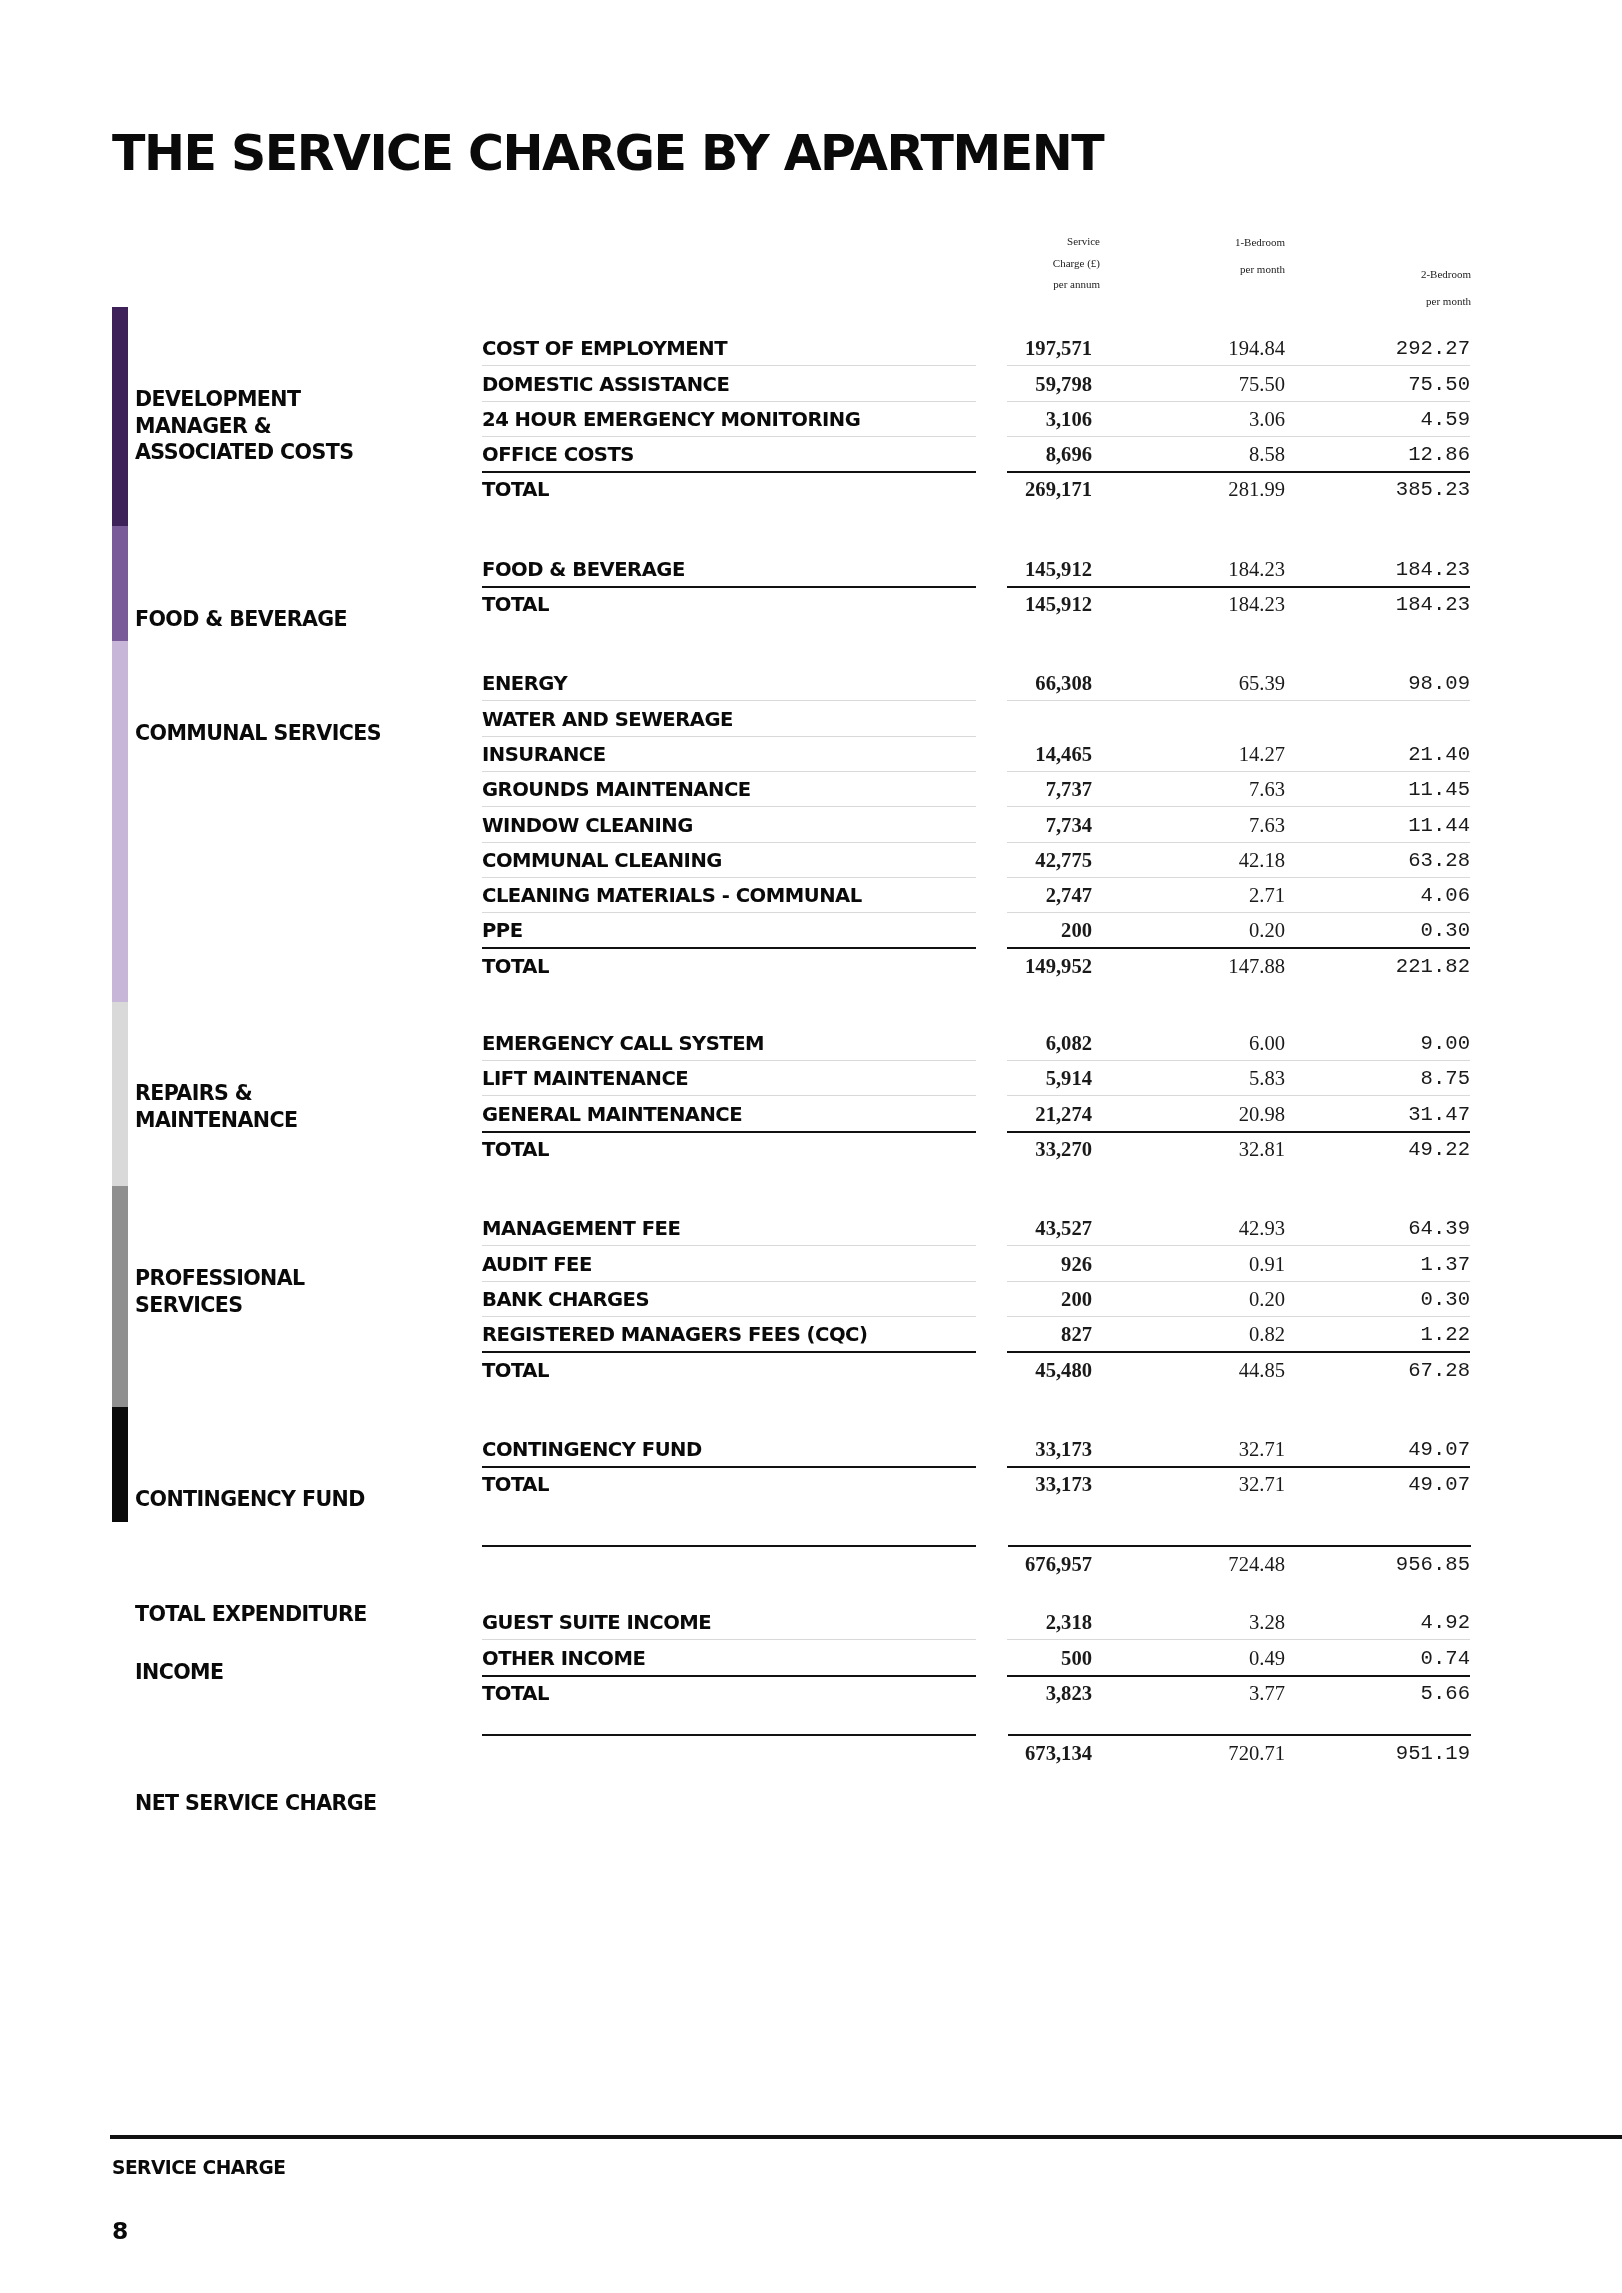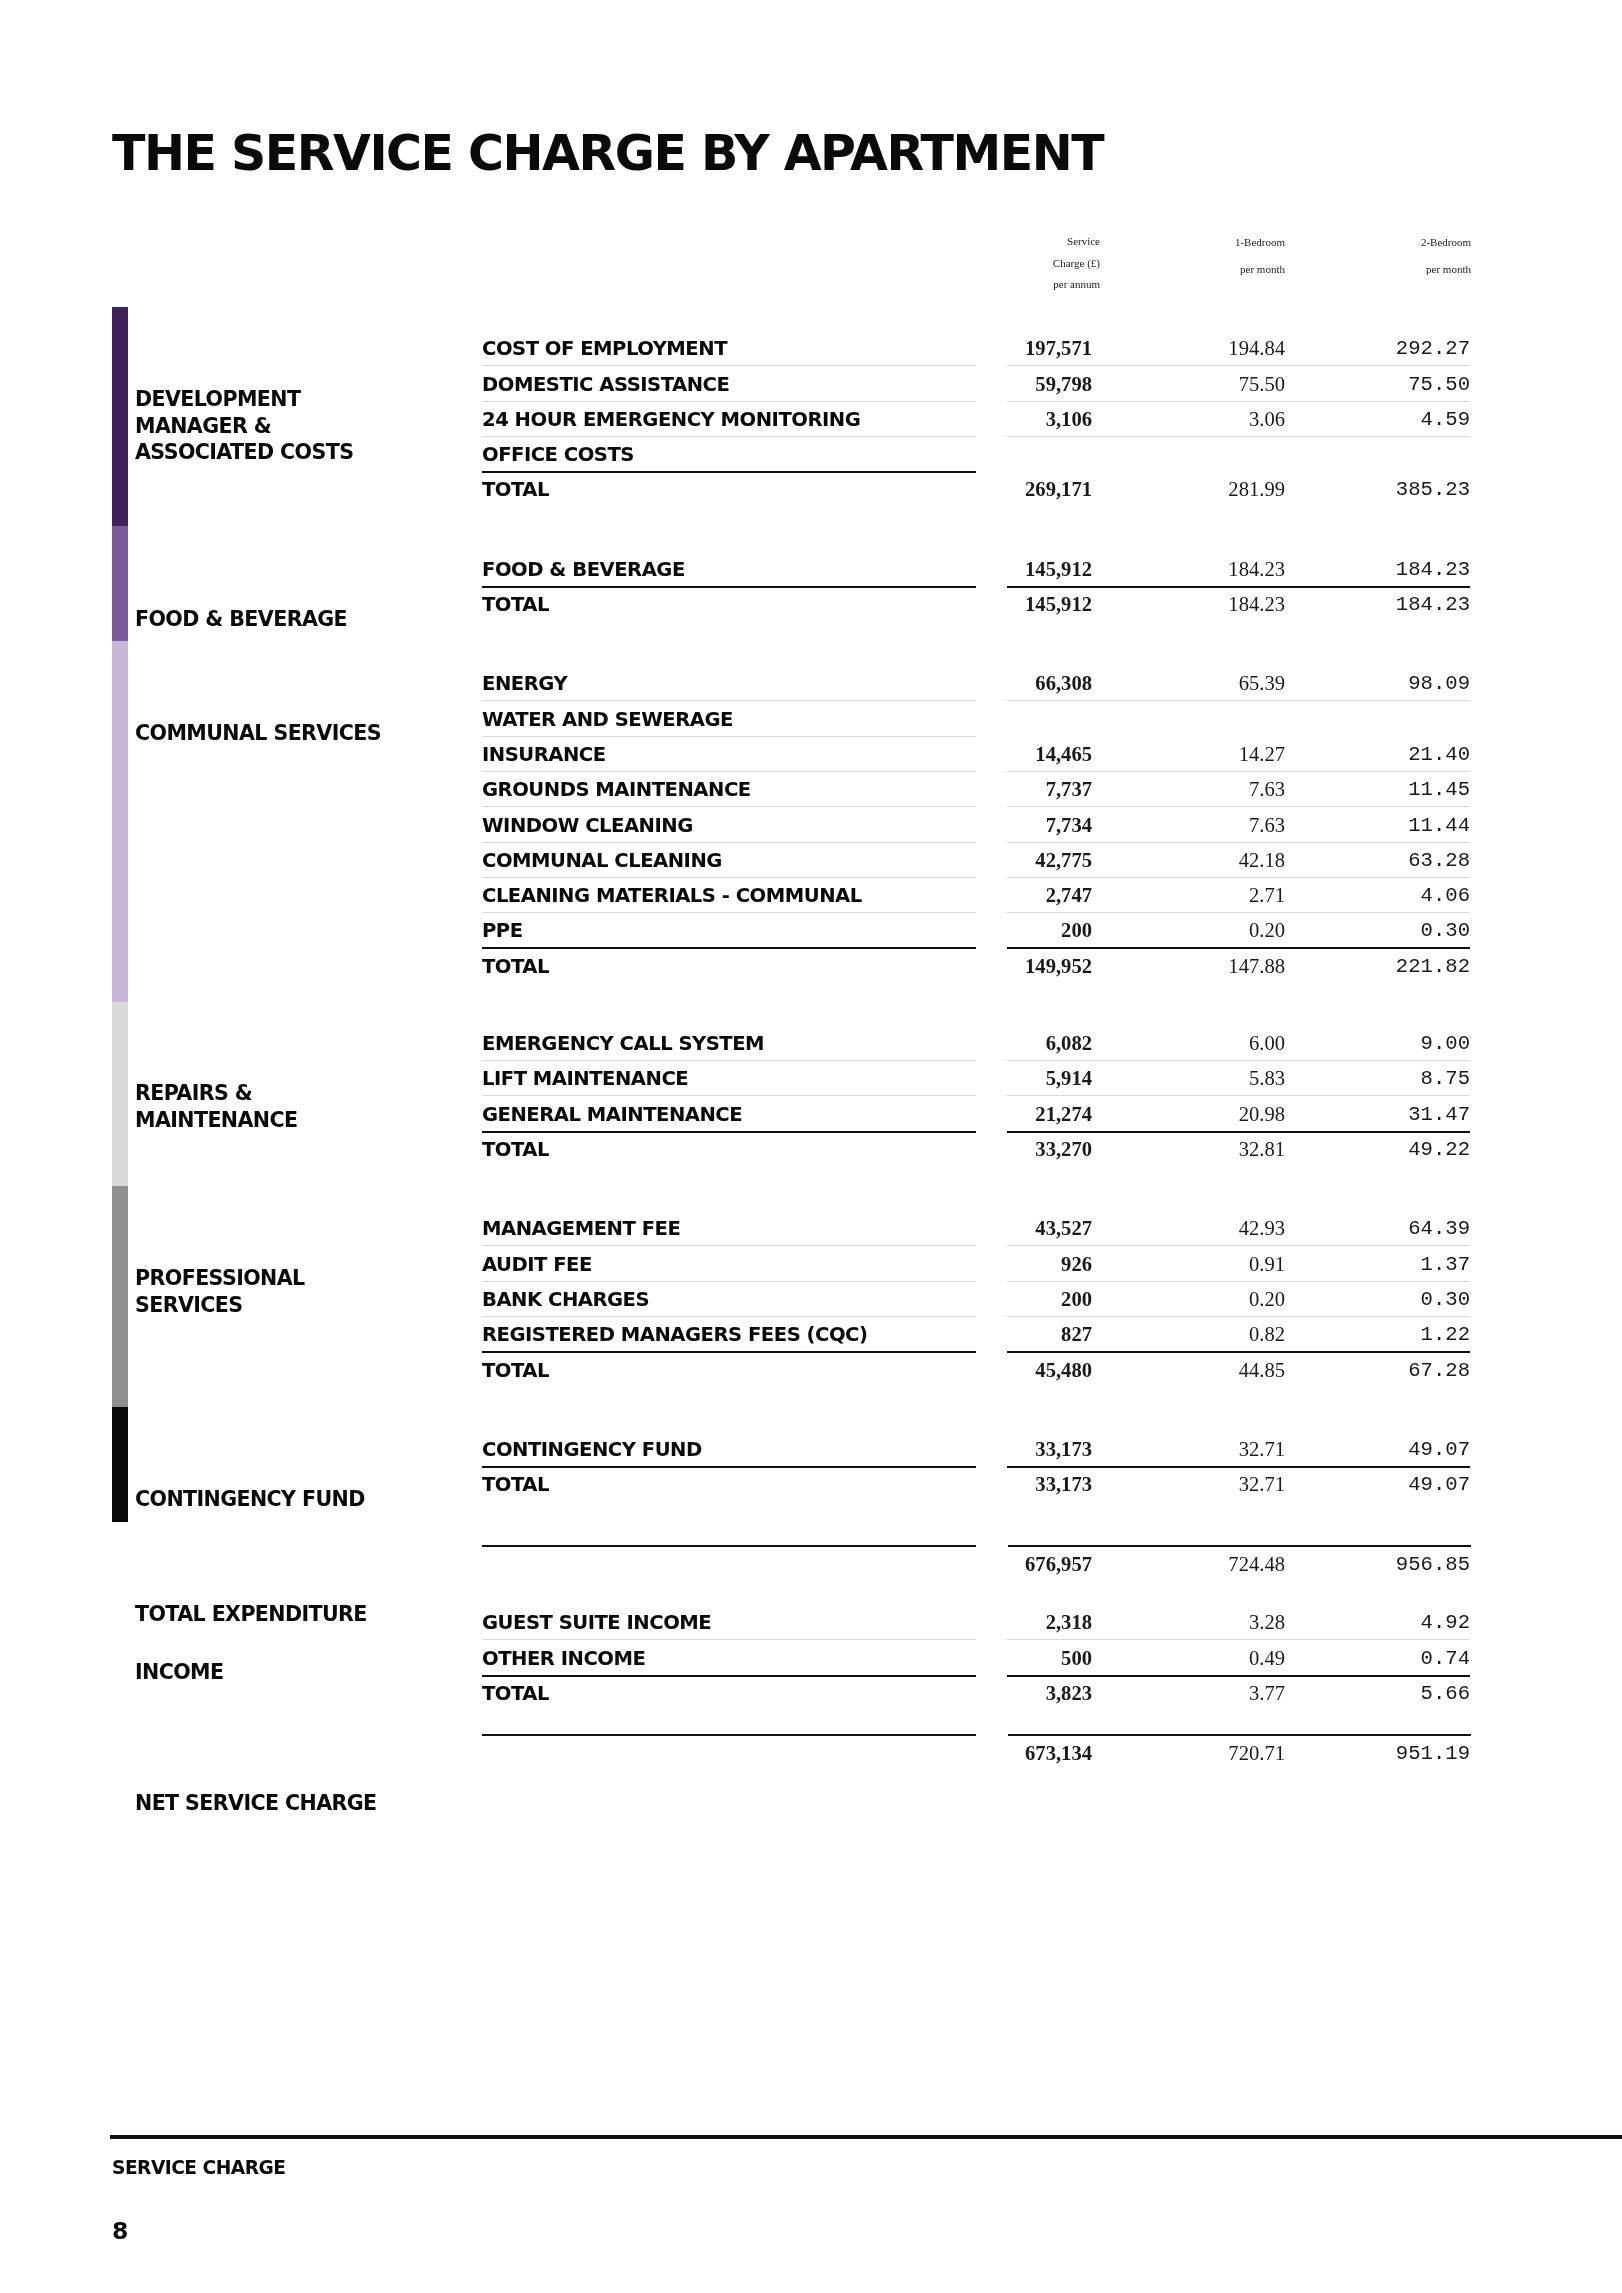--- a/index.html
+++ b/index.html
@@ -31,21 +31,21 @@
 
 <div class="colhead" style="left:988px;width:112px;">
   <span>Service</span>
   <span>Charge (£)</span>
   <span>per annum</span>
 </div>
 <div class="colhead c2" style="left:1157px;width:128px;">
   <span>1-Bedroom</span>
   <span>per month</span>
 </div>
-<div class="colhead c3" style="left:1353px;width:118px;">
+<div class="colhead c3" style="left:1353px;width:118px;margin-top:32px;">
   <span>2-Bedroom</span>
   <span>per month</span>
 </div>
 
 <div class="bar" style="top:307px;height:220px;background:#3d2158;"></div>
 <div class="bar" style="top:526px;height:115px;background:#7a5a98;"></div>
 <div class="bar" style="top:641px;height:361px;background:#c7b6d8;"></div>
 <div class="bar" style="top:1002px;height:184px;background:#d9d9d9;"></div>
 <div class="bar" style="top:1186px;height:221px;background:#8f8f8f;"></div>
 <div class="bar" style="top:1407px;height:115px;background:#0a0a0a;"></div>
@@ -74,20 +74,25 @@
 <div class="row sep" style="top:403px;">
     <div class="lbl">24 HOUR EMERGENCY MONITORING</div>
     <div class="num">
       <span class="v v1">3,106</span>
       <span class="v v2">3.06</span>
       <span class="v v3">4.59</span>
     </div>
   </div>
 <div class="row heavy" style="top:438px;">
     <div class="lbl">OFFICE COSTS</div>
+    <div class="num">
+      <span class="v v1">8,696</span>
+      <span class="v v2">8.58</span>
+      <span class="v v3">12.86</span>
+    </div>
   </div>
 <div class="row" style="top:473px;">
     <div class="lbl">TOTAL</div>
     <div class="num">
       <span class="v v1">269,171</span>
       <span class="v v2">281.99</span>
       <span class="v v3">385.23</span>
     </div>
   </div>
 

